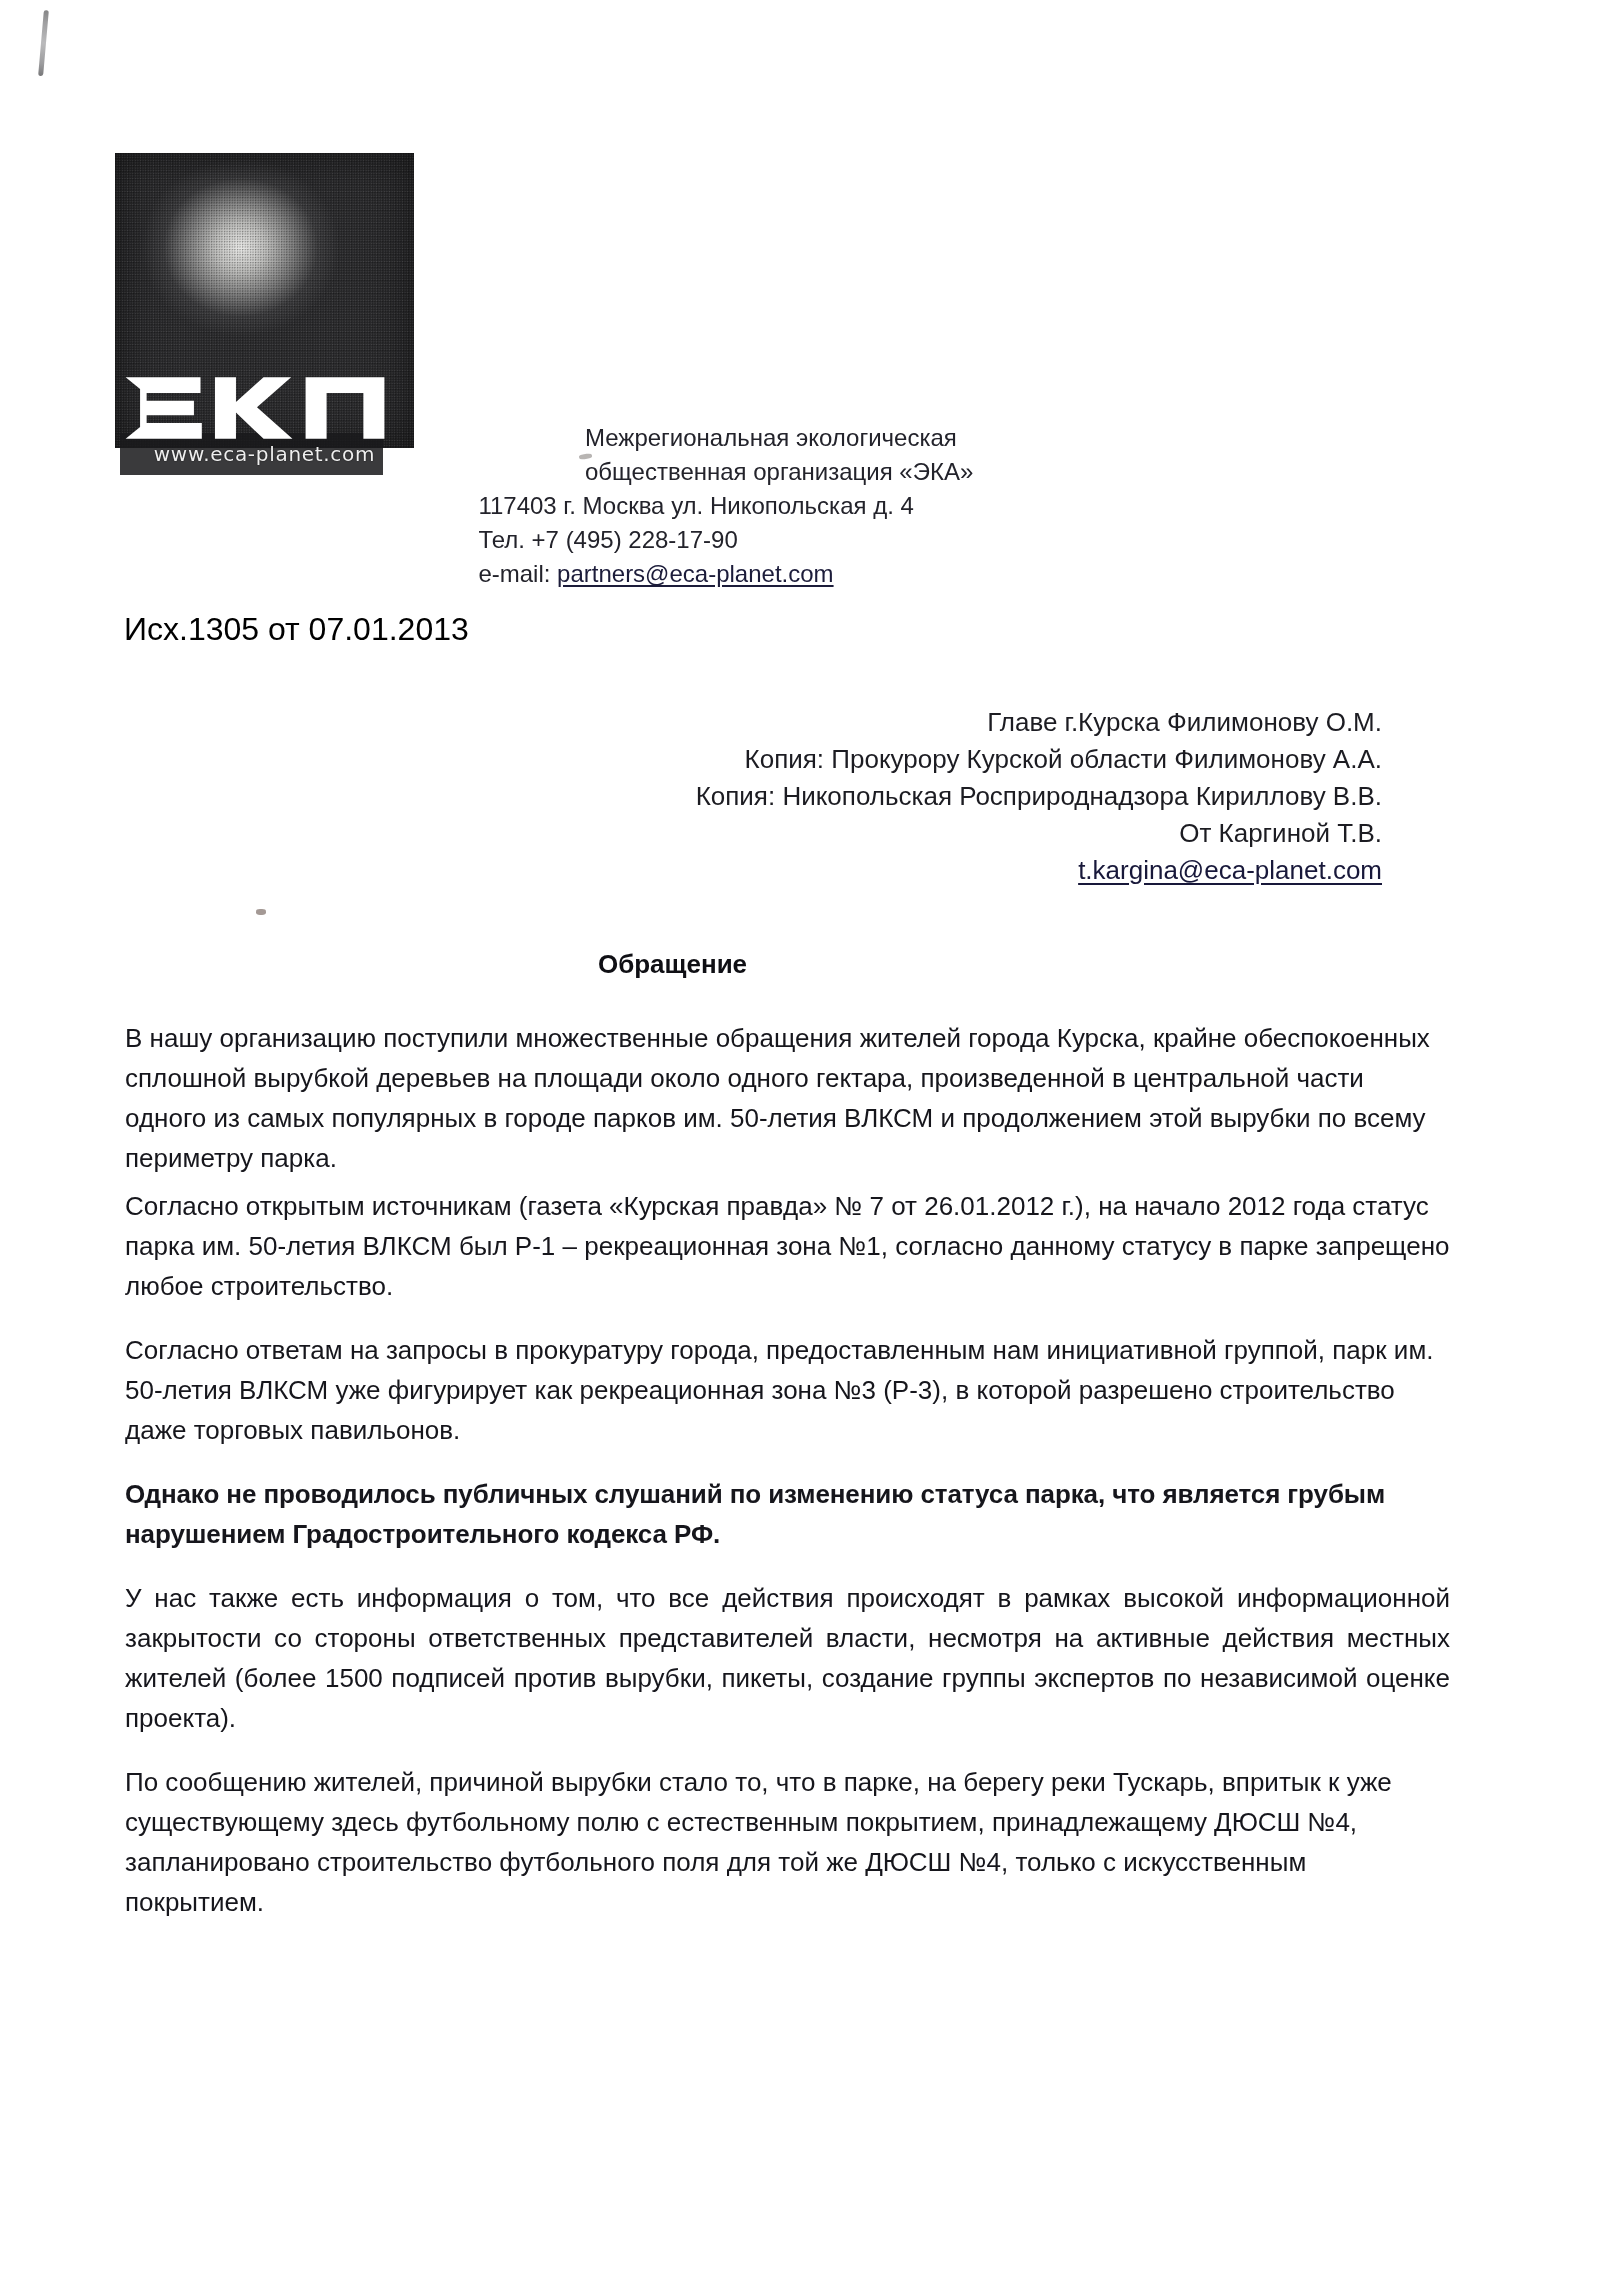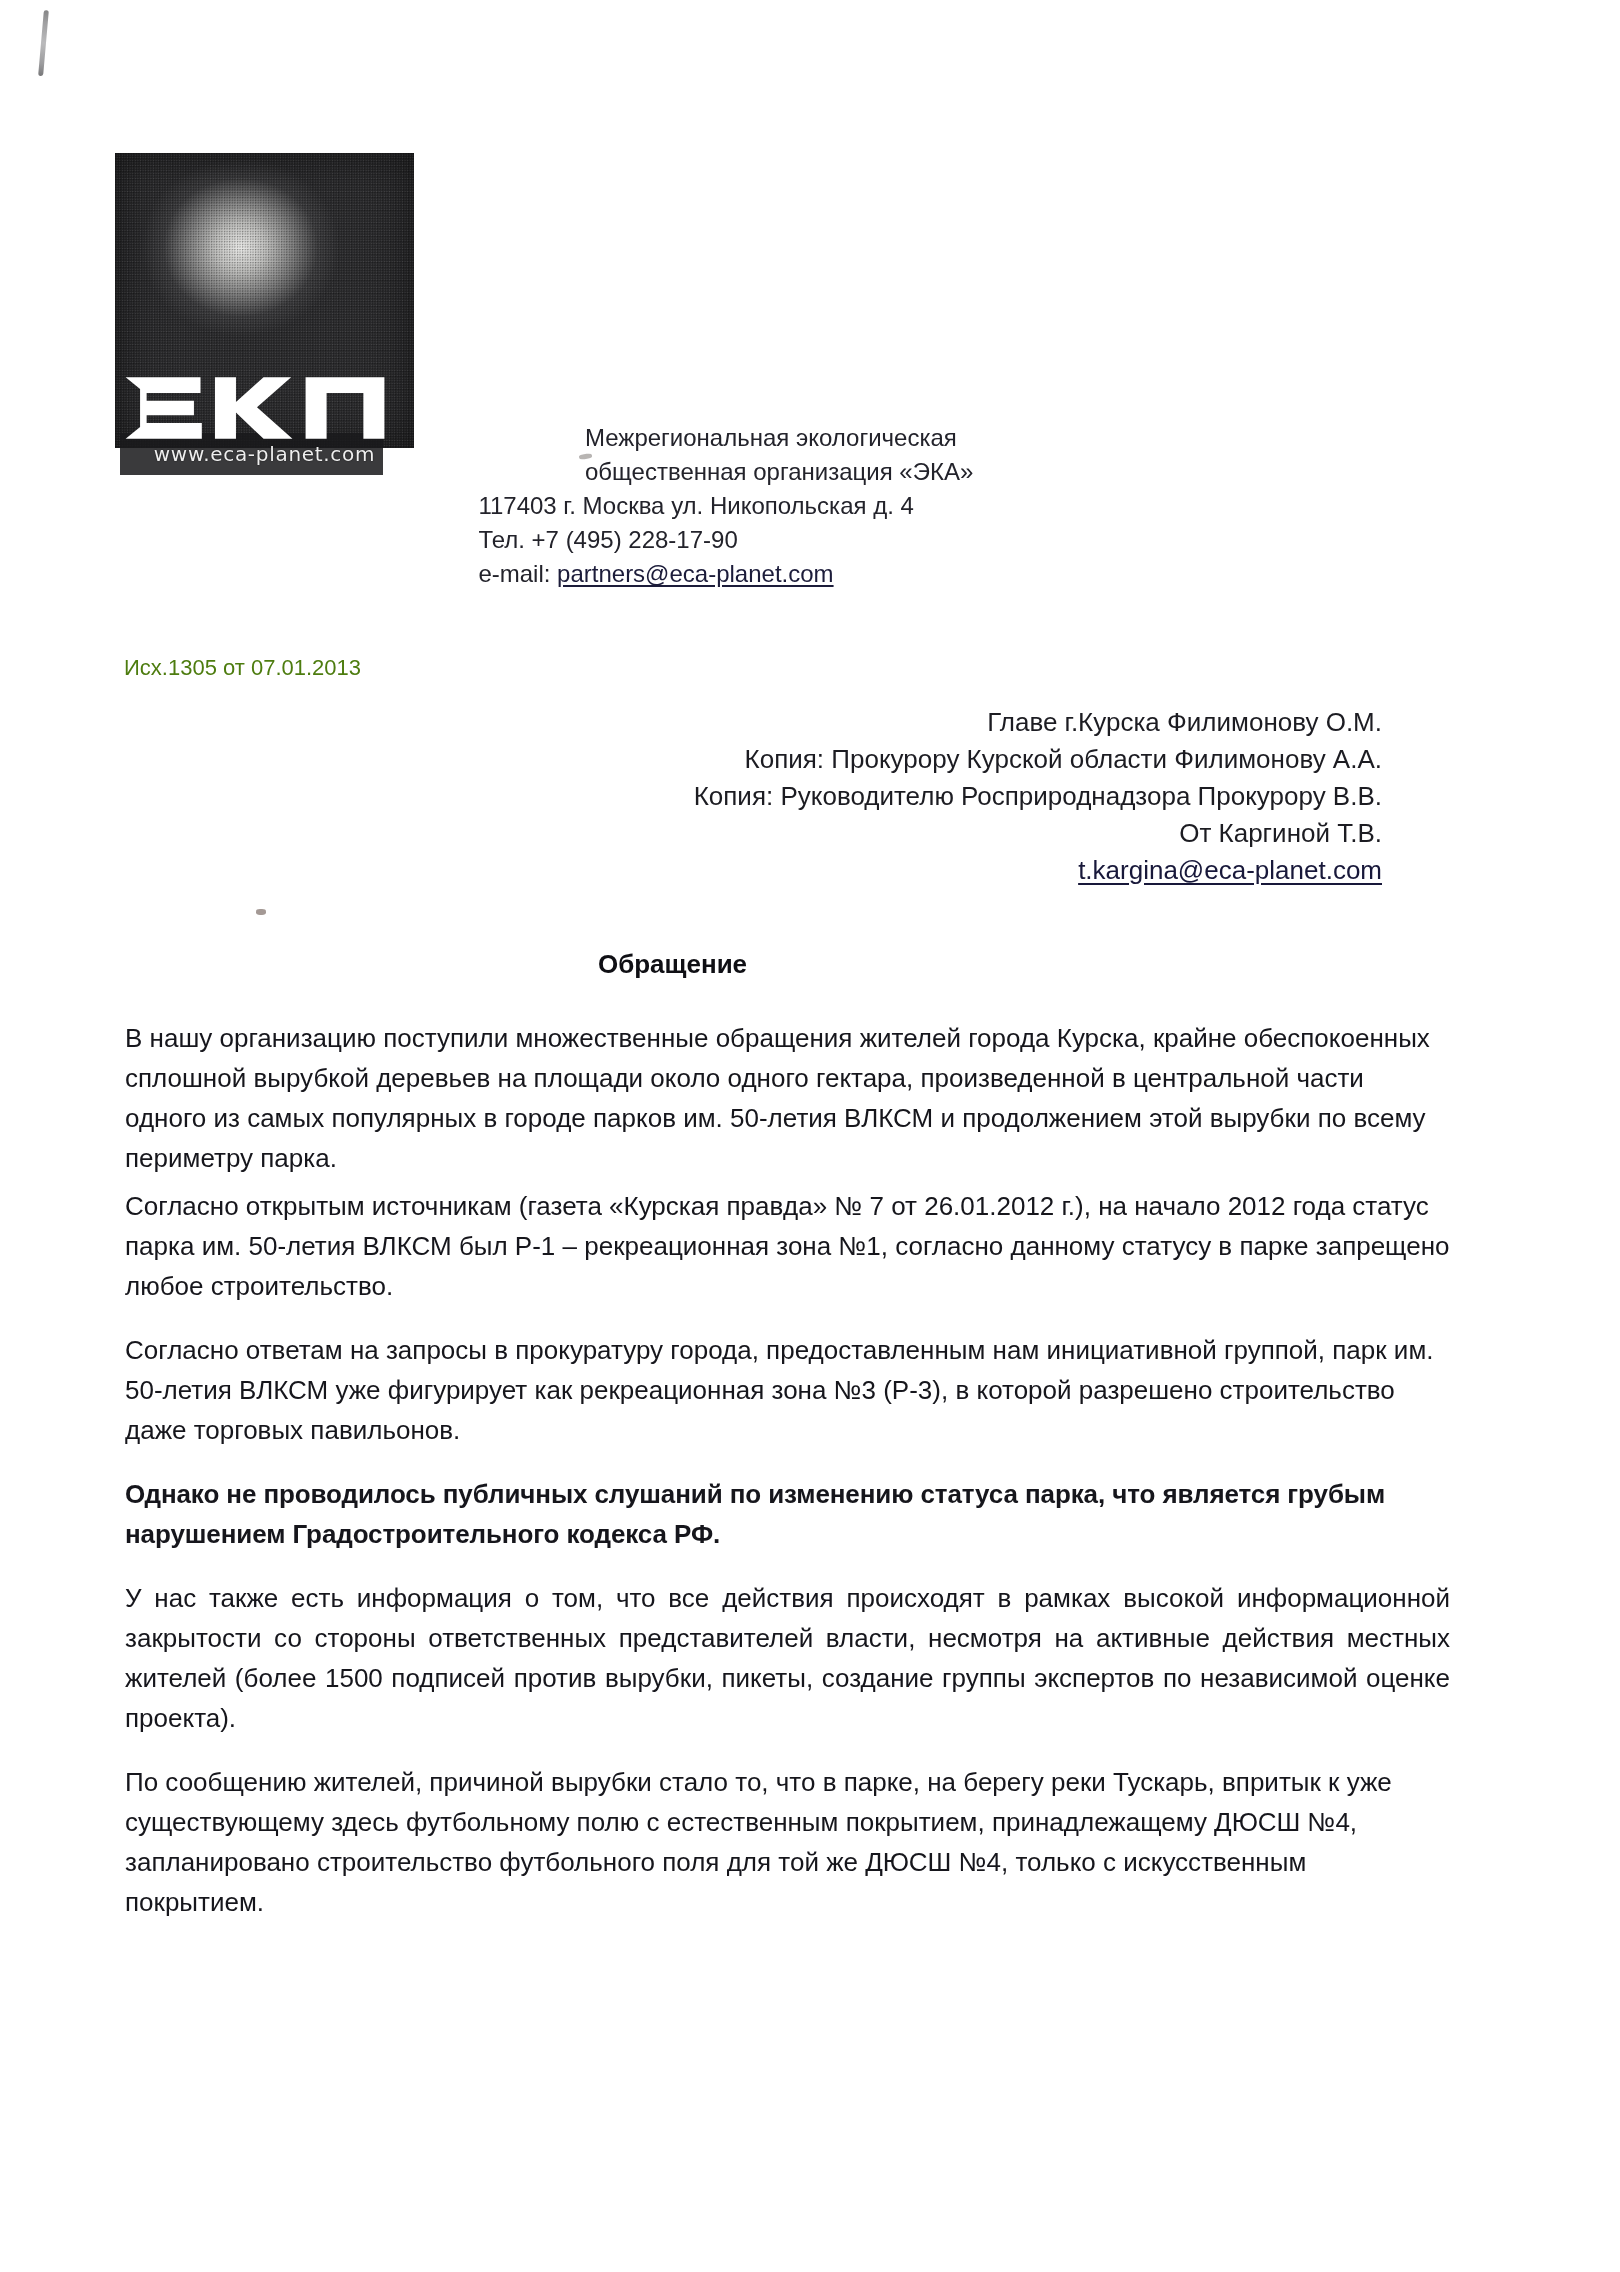--- a/index.html
+++ b/index.html
@@ -129,24 +129,24 @@
   .lh-link {
     text-decoration: underline;
     text-underline-offset: 3.3px;
     color: #1c1c3a;
   }
 
   
   .outgoing {
     position: absolute;
     left: 124px;
-    top: 651px;
-    font-size: 22px;
+    top: 613px;
+    font-size: 32px;
     line-height: 33px;
-    color: #4d7c0f;
+    color: #000000;
   }
 
   
   .addressee {
     position: absolute;
     right: 74px;
     top: 704px;
     width: 986px;
     text-align: right;
     font-size: 26px;
@@ -230,21 +230,21 @@
     <div class="lh-l5">
       <span>e-mail: </span><span class="lh-link">partners@eca-planet.com</span>
     </div>
   </div>
 
   <div class="outgoing">Исх.1305 от 07.01.2013</div>
 
   <div class="addressee">
     <div class="line">Главе г.Курска Филимонову  О.М.</div>
     <div class="line">Копия: Прокурору Курской области Филимонову А.А.</div>
-    <div class="line">Копия: Руководителю Росприроднадзора Прокурору В.В.</div>
+    <div class="line">Копия: Никопольская Росприроднадзора Кириллову В.В.</div>
     <div class="line">От Каргиной Т.В.</div>
     <div class="line"><span class="mail">t.kargina@eca-planet.com</span></div>
   </div>
 
   <div class="doc-title">Обращение</div>
 
   <div class="body-text">
     <p class="tight">В нашу организацию поступили множественные обращения жителей города Курска, крайне обеспокоенных сплошной вырубкой деревьев на площади около одного гектара, произведенной в центральной части одного из самых популярных в городе парков им. 50-летия ВЛКСМ и продолжением этой вырубки по всему периметру парка.</p>
     <p>Согласно открытым источникам (газета «Курская правда» № 7 от 26.01.2012 г.), на начало 2012 года статус парка им. 50-летия ВЛКСМ был Р-1 – рекреационная зона №1, согласно данному статусу в парке запрещено любое строительство.</p>
     <p>Согласно ответам на запросы в прокуратуру города, предоставленным нам инициативной группой, парк им. 50-летия ВЛКСМ уже фигурирует как рекреационная зона №3 (Р-3), в которой разрешено строительство даже торговых павильонов.</p>

